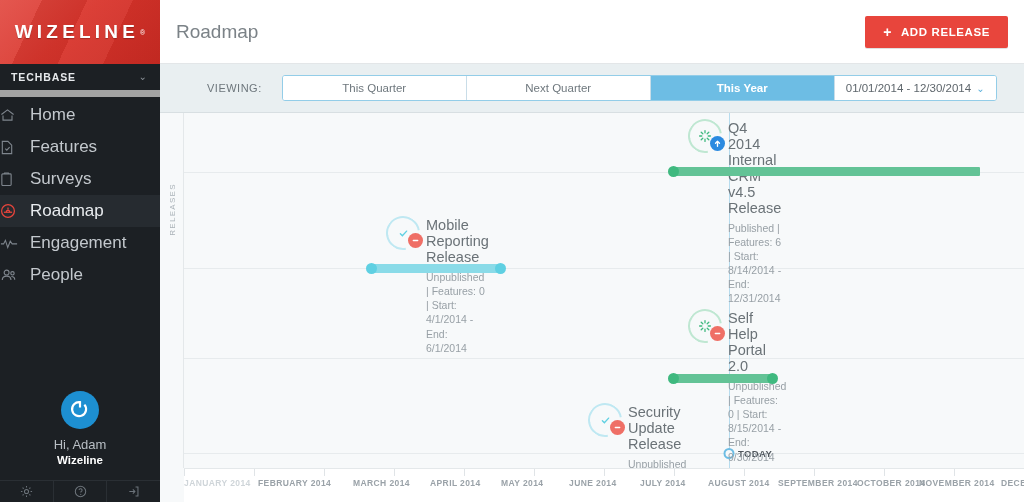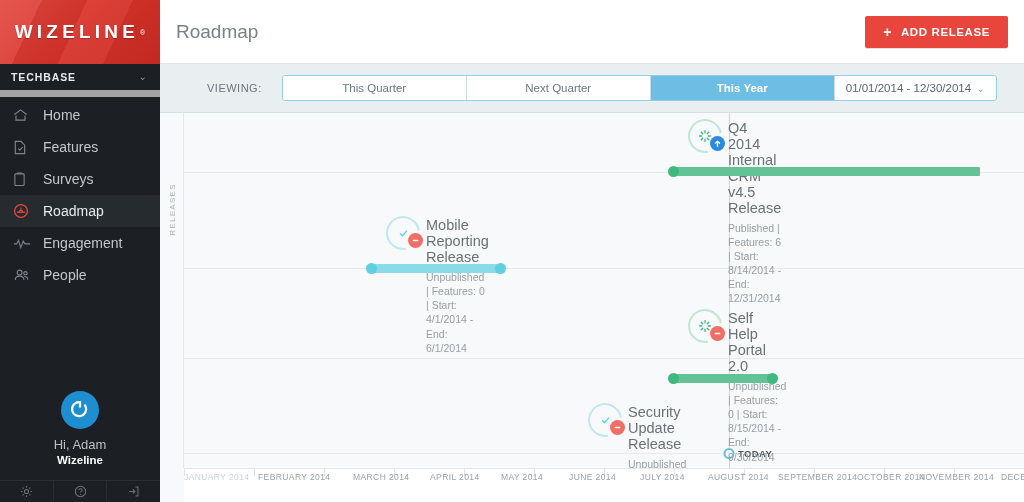--- a/index.html
+++ b/index.html
@@ -55,23 +55,23 @@
     background: #1c2024;
   }
   .org-name {
     color: #e6e9ec; font-size: 10.5px; font-weight: bold; letter-spacing: 0.9px;
   }
   .chev { color: #8a9097; font-size: 10px; line-height: 1; }
   .nav { padding-top: 2px; }
   .nav-item {
     height: 32px;
     display: flex; align-items: center;
-    padding-left: 13px;
+    padding-left: 0;
     color: #c3c8cd;
-    font-size: 14px;
+    font-size: 17px;
     cursor: pointer;
   }
   .nav-item .nav-ico {
     width: 22px; height: 16px; margin-right: 8px;
     display: flex; align-items: center; justify-content: flex-start;
     color: #7e858d;
   }
   .nav-item.active { background: #262b30; color: #e9ecef; }
   .nav-item.active .nav-ico { color: #e8453c; }
   .sidebar-spacer { flex: 1 1 auto; }
@@ -218,22 +218,22 @@
   .dot { position: absolute; width: 11px; height: 11px; border-radius: 50%; top: -1px; }
   .dot.green { background: #3fb97f; }
   .dot.cyan  { background: #5fd0e2; }
 
   .months {
     position: absolute; left: 24px; right: 0; bottom: 0; height: 34px;
     border-top: 1px solid #e4e8ea;
     background: #fff;
   }
   .month {
-    position: absolute; top: 3px;
-    font-size: 8.5px; letter-spacing: 0.4px; color: #9aa2a8; white-space: nowrap;
+    position: absolute; top: 9px;
+    font-size: 8.5px; letter-spacing: 0.4px; color: #9aa2a8; white-space: nowrap; font-weight: bold;
   }
   .month-tick { position: absolute; top: 0; width: 1px; height: 7px; background: #e0e4e7; }
   .month.first { color: #cfd5d9; }
 </style>
 </head>
 <body>
 
 <div class="app">
 
   <div class="sidebar">

